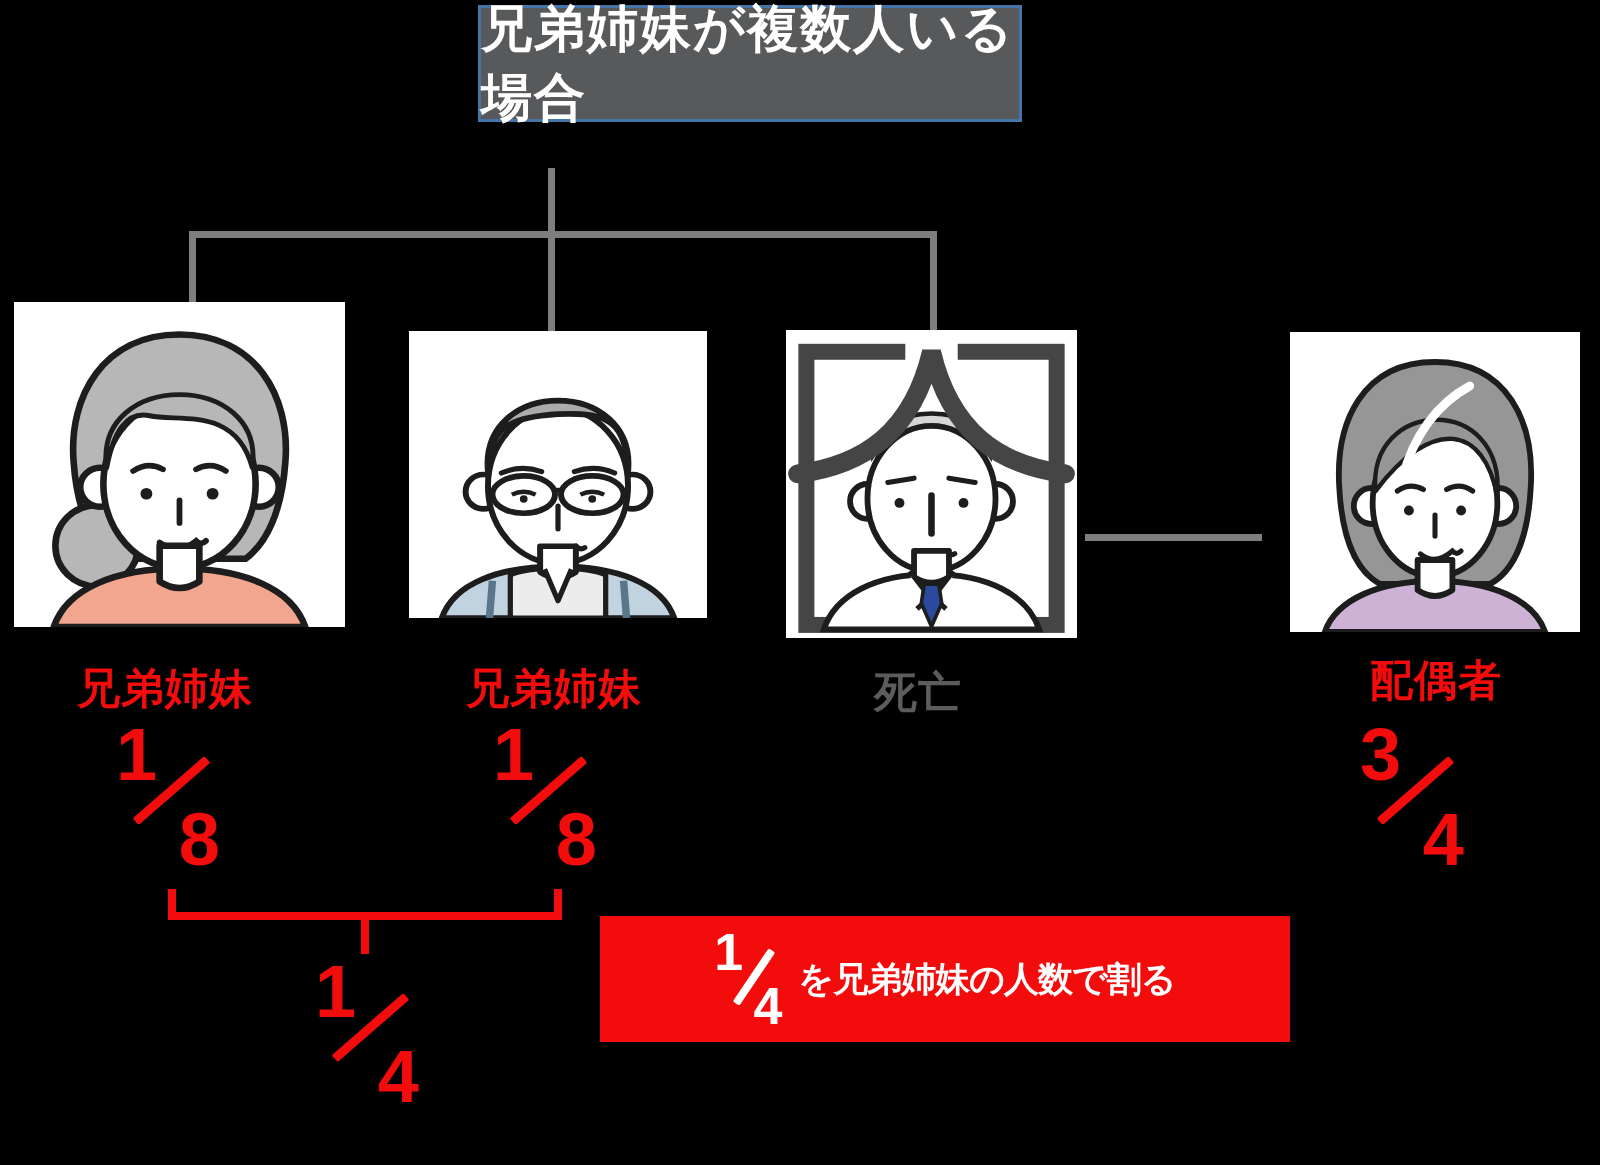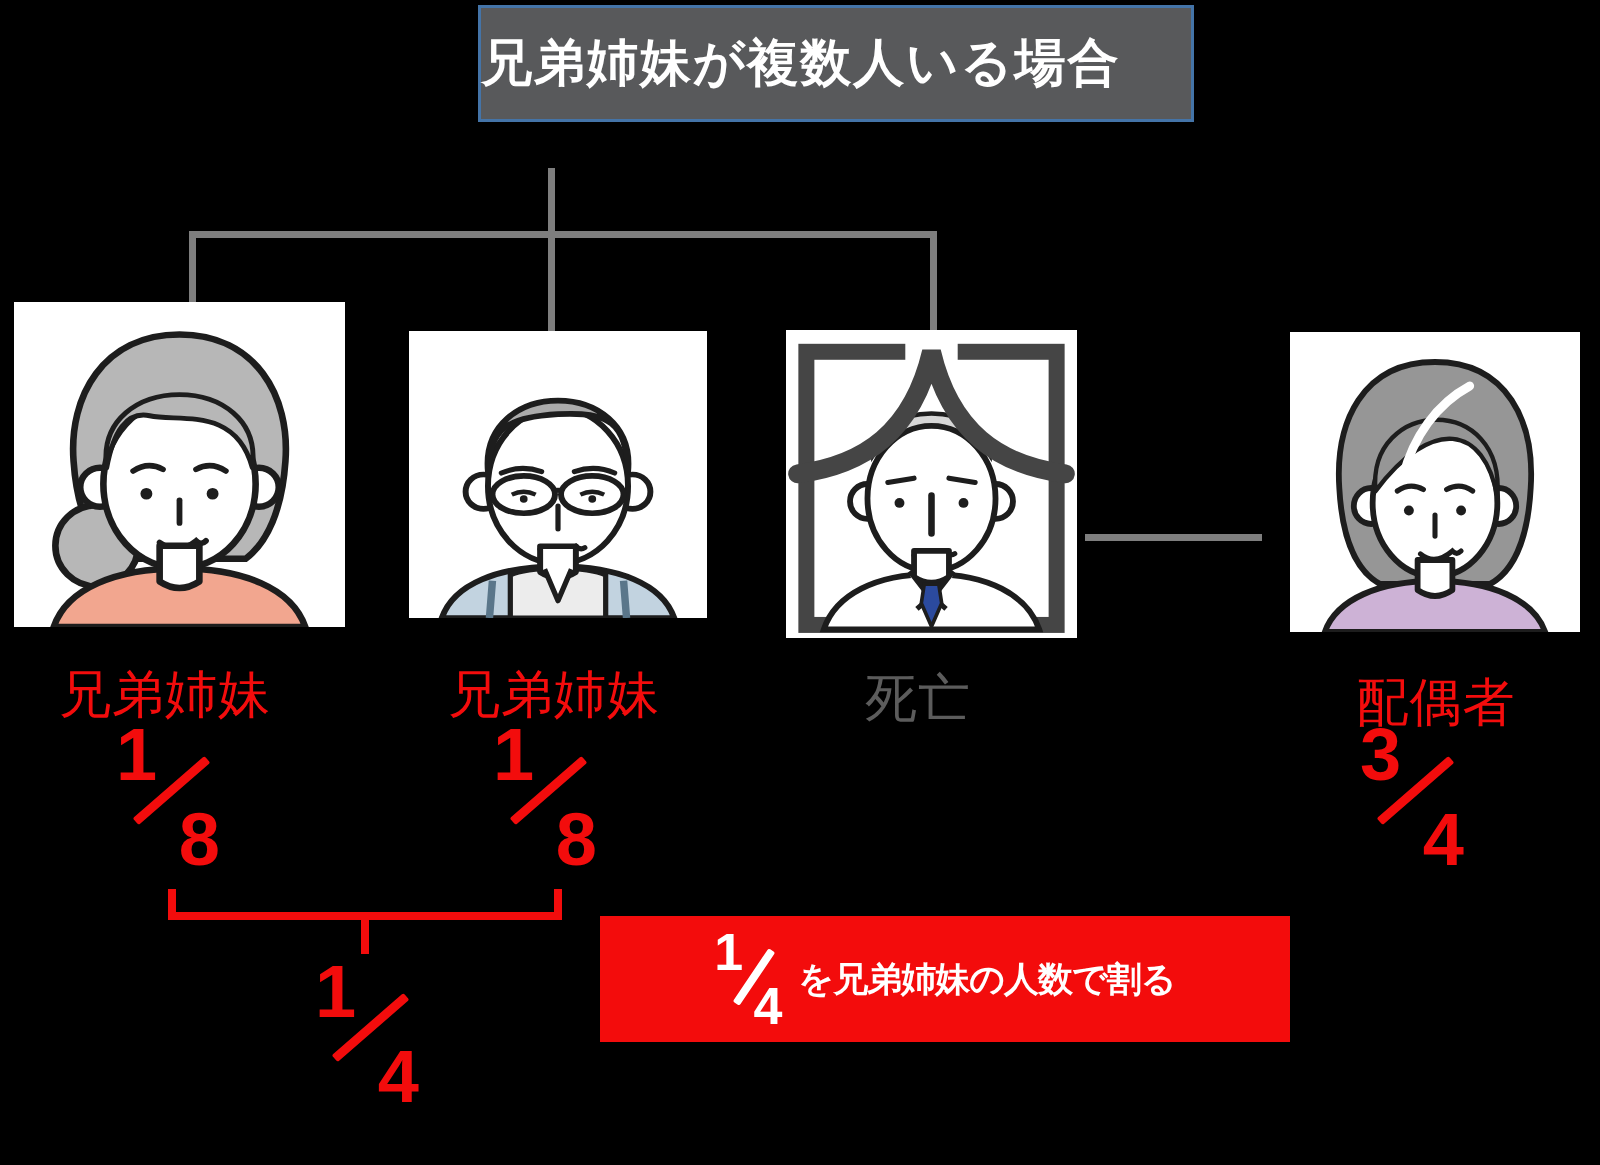--- a/index.html
+++ b/index.html
@@ -8,49 +8,49 @@
     --ink:#1d1d1d;
     --frame-gray:#454545;
   }
   html,body{margin:0;padding:0;background:#000;}
   .canvas{
     position:relative;width:1600px;height:1165px;background:#000;
     overflow:hidden;font-family:"Liberation Sans","DejaVu Sans",sans-serif;
   }
   
   .title-box{
-    position:absolute;left:478px;top:5px;width:716px;height:117px;
+    position:absolute;left:478px;top:5px;width:544px;height:117px;
     background:#58595b;border:3px solid #4474a8;box-sizing:border-box;
-    display:flex;align-items:center;
+    display:flex;align-items:center;justify-content:center;
   }
   .title-box span{color:#fff;font-size:51px;font-weight:bold;letter-spacing:2px;}
   
   .tline{position:absolute;background:var(--line-gray);}
   .v-top{left:548px;top:168px;width:7px;height:163px;}
   .h-main{left:189px;top:231px;width:748px;height:7px;}
   .v-left{left:189px;top:231px;width:7px;height:72px;}
   .v-right{left:930px;top:231px;width:7px;height:100px;}
   .h-spouse{left:1085px;top:534px;width:177px;height:7px;}
   
   .card{position:absolute;background:#fff;}
   .card svg{display:block;width:100%;height:100%;}
   .card-1{left:14px;top:302px;width:331px;height:325px;}
   .card-2{left:409px;top:331px;width:298px;height:287px;}
   .card-3{left:786px;top:330px;width:291px;height:308px;}
   .card-4{left:1290px;top:332px;width:290px;height:300px;}
   
   .plabel{
     position:absolute;transform:translateX(-50%);
-    font-size:52px;font-weight:normal;color:var(--red);white-space:nowrap;letter-spacing:1px;
+    font-size:43px;font-weight:bold;color:var(--red);white-space:nowrap;letter-spacing:1px;
   }
   .plabel.gray{color:#5c5c5c;text-align:center;}
   .lbl-1{left:165px;top:660px;}
   .lbl-2{left:554px;top:660px;}
   .lbl-3{left:918px;top:664px;}
-  .lbl-4{left:1436px;top:668px;}
+  .lbl-4{left:1436px;top:652px;}
   
   .frac{position:absolute;width:104px;height:140px;color:var(--red);font-weight:bold;}
   .frac .num{position:absolute;left:0;top:0;font-size:74px;line-height:0.74;}
   .frac .den{position:absolute;right:0;bottom:0;font-size:74px;line-height:0.74;}
   .frac .slash{
     position:absolute;left:8px;top:58px;width:95px;height:9px;
     background:var(--red);transform:rotate(-41deg);border-radius:2px;
   }
   .frac-1{left:116px;top:728px;}
   .frac-2{left:493px;top:728px;}

